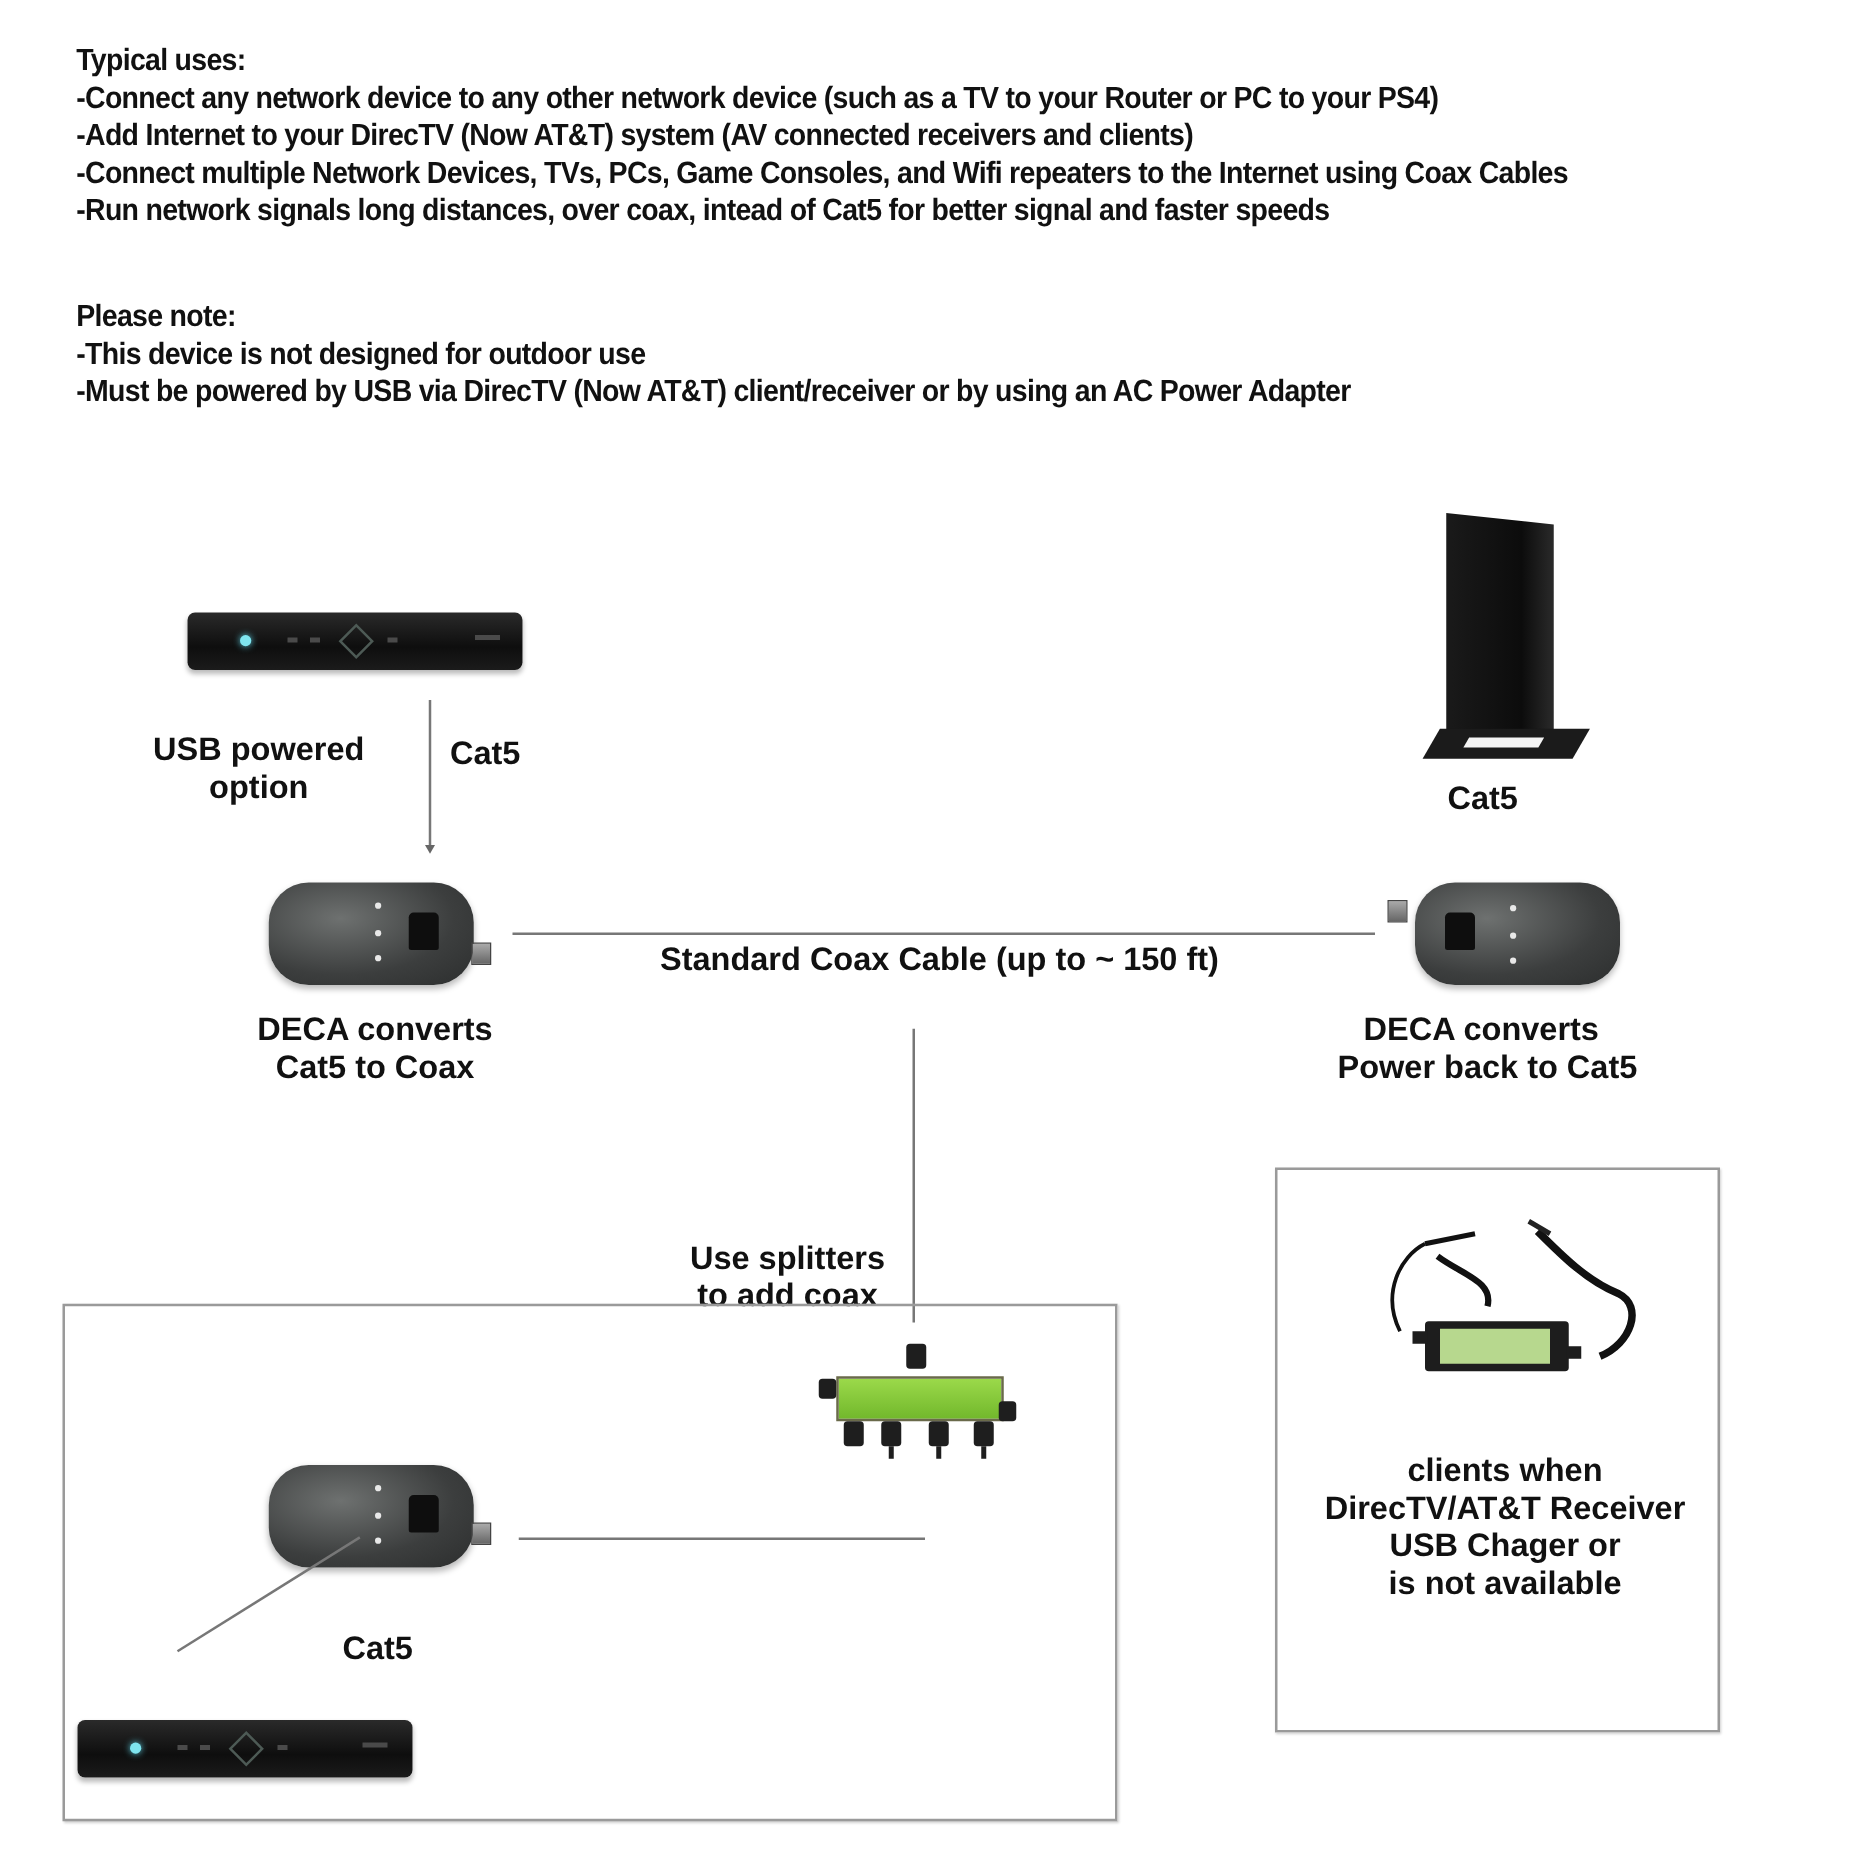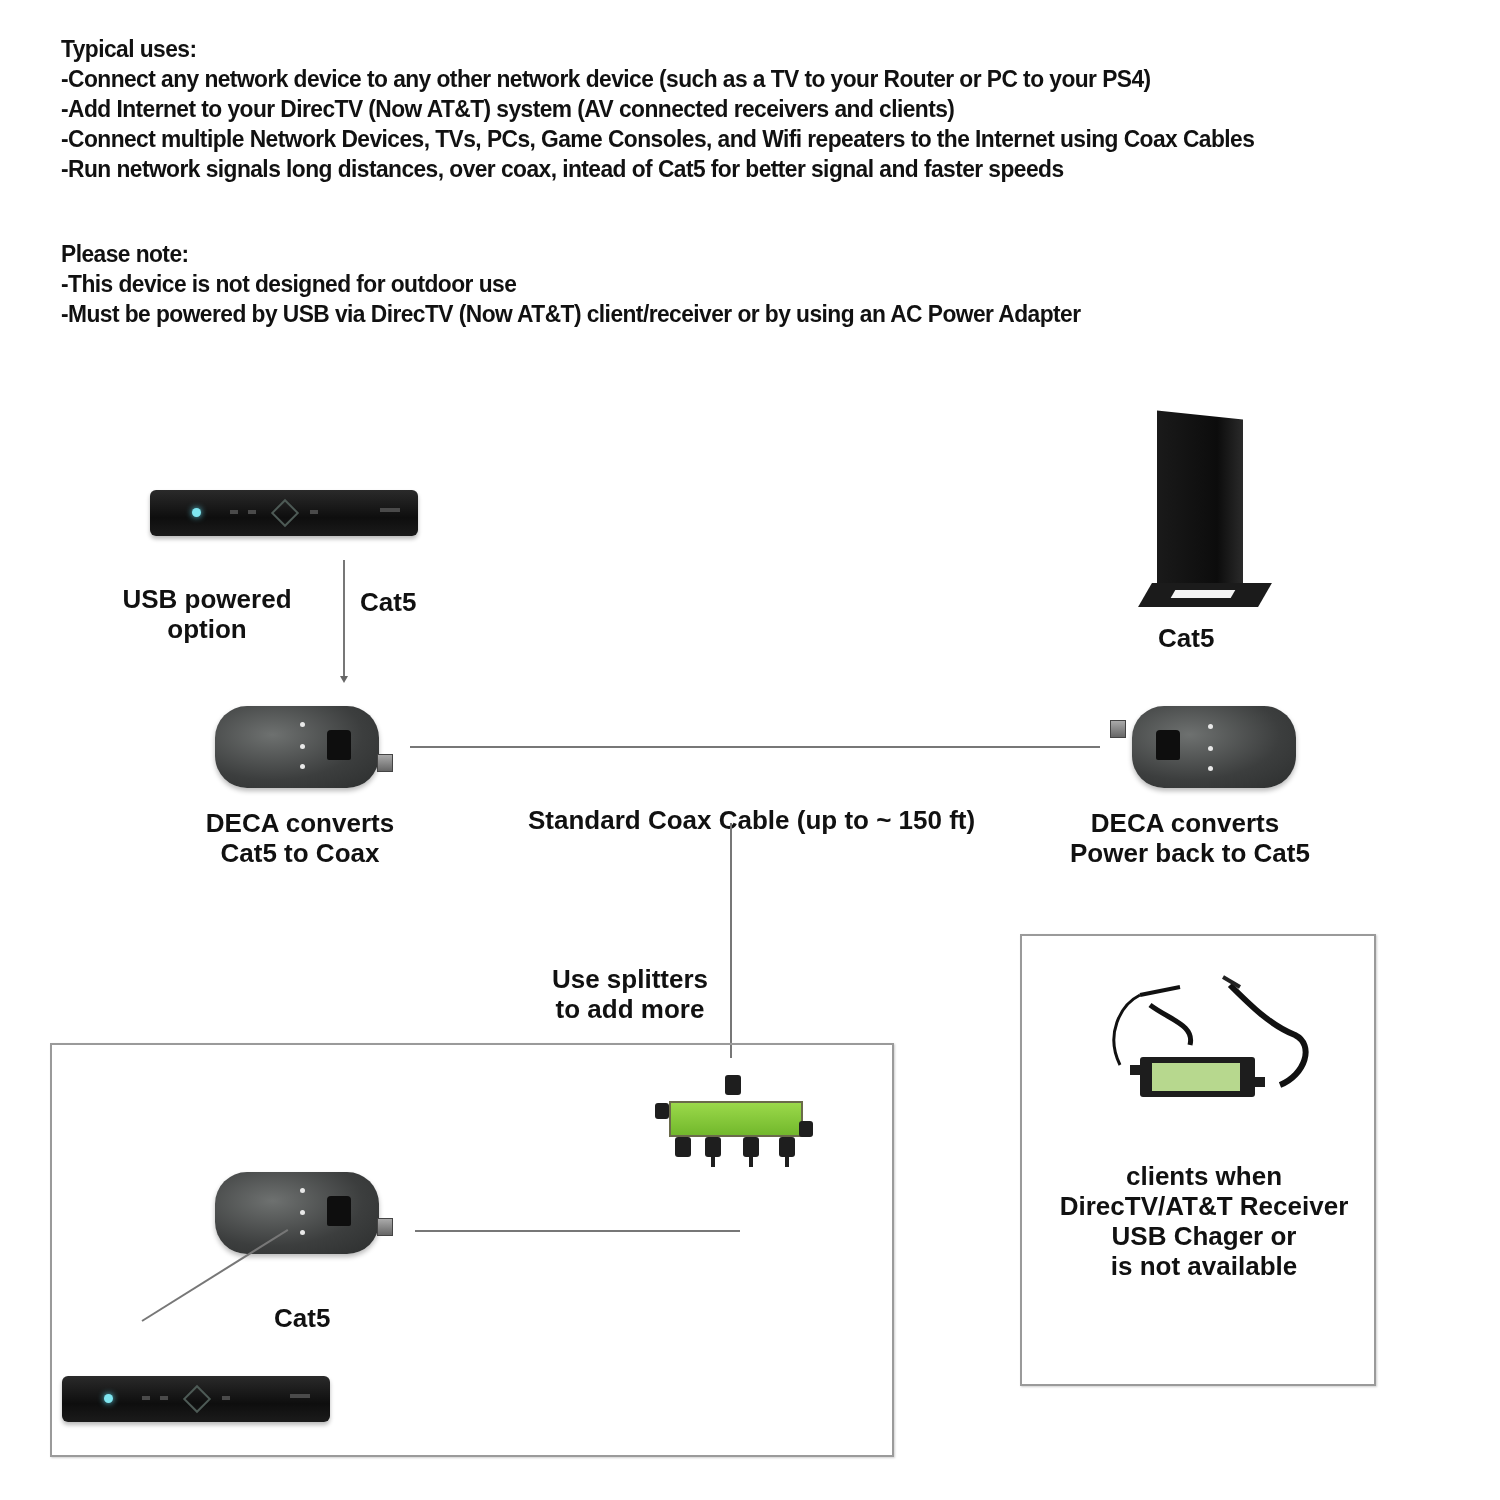--- a/index.html
+++ b/index.html
@@ -67,21 +67,21 @@
   <div class="port" style="left:112px; top:24px;"></div>
   <div class="coax" style="left:162px; top:48px;"></div>
 </div>
 
 <div class="abs lbl" style="left:190px; top:808px; width:220px;">
   <div>DECA converts</div>
   <div>Cat5 to Coax</div>
 </div>
 
 <div class="line" style="left:410px; top:746px; width:690px; height:2px;"></div>
-<div class="abs lbl" style="left:528px; top:805px;text-align:center;">Standard Coax Cable (up to ~ 150 ft)</div>
+<div class="abs lbl" style="left:528px; top:752px;text-align:center;">Standard Coax Cable (up to ~ 150 ft)</div>
 
 <div class="router" style="left:1145px; top:415px; width:120px; height:200px;">
   <div style="position:absolute; left:12px; top:0; width:86px; height:180px; background:linear-gradient(90deg,#1a1a1a,#0c0c0c 70%,#2a2a2a); transform:skewY(6deg);"></div>
   <div style="position:absolute; left:0; top:168px; width:120px; height:24px; background:#1b1b1b; transform:skewX(-30deg);"></div>
   <div style="position:absolute; left:28px; top:175px; width:60px; height:8px; background:#f4f4f4; transform:skewX(-30deg);"></div>
 </div>
 <div class="abs lbl" style="left:1158px; top:623px;">Cat5</div>
 
 <div class="deca" style="left:1132px; top:706px; width:164px; height:82px;">
   <div class="port" style="left:24px; top:24px;"></div>
@@ -91,23 +91,23 @@
   <div class="coax" style="left:-22px; top:14px;"></div>
 </div>
 
 <div class="abs lbl" style="left:1070px; top:808px; width:230px;">
   <div>DECA converts</div>
   <div>Power back to Cat5</div>
 </div>
 
 <div class="line" style="left:730px; top:823px; width:2px; height:235px;"></div>
 
-<div class="abs lbl" style="left:530px; top:964px; width:200px;text-align:center;">
+<div class="abs lbl" style="left:530px; top:991px; width:200px;text-align:center;">
   <div>Use splitters</div>
-  <div>to add more</div>
+  <div>to add coax</div>
 </div>
 
 <div class="box" style="left:50px; top:1043px; width:840px; height:410px;"></div>
 
 <div class="abs" style="left:655px; top:1075px; width:160px; height:120px;">
   <div class="fitting" style="left:70px; top:0;"></div>
   <div class="splitter-body" style="left:14px; top:26px; width:130px; height:32px;"></div>
   <div class="fitting" style="left:0; top:28px; width:14px; height:16px;"></div>
   <div class="fitting" style="left:144px; top:46px; width:14px; height:16px;"></div>
   <div class="fitting" style="left:20px; top:62px;"></div>

